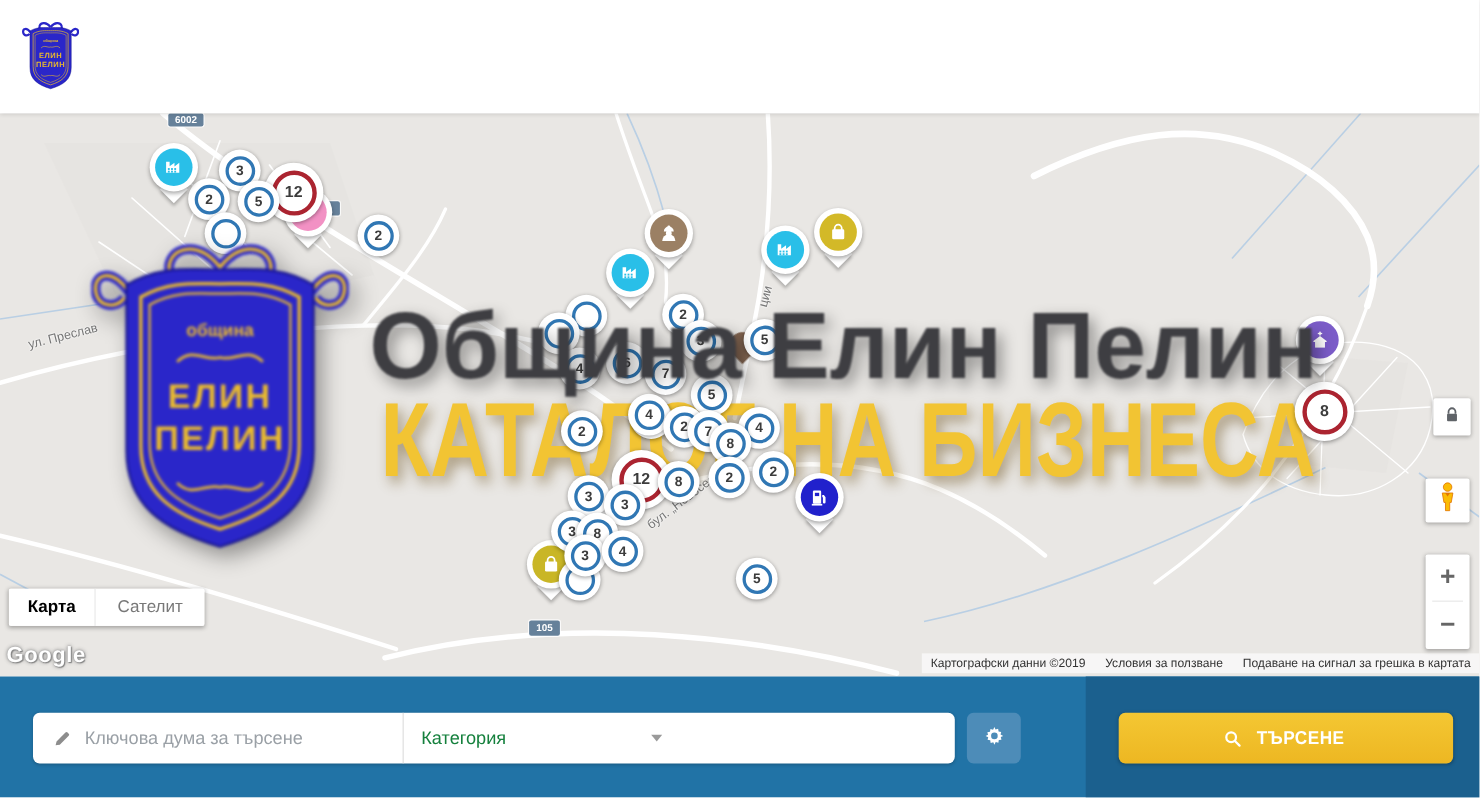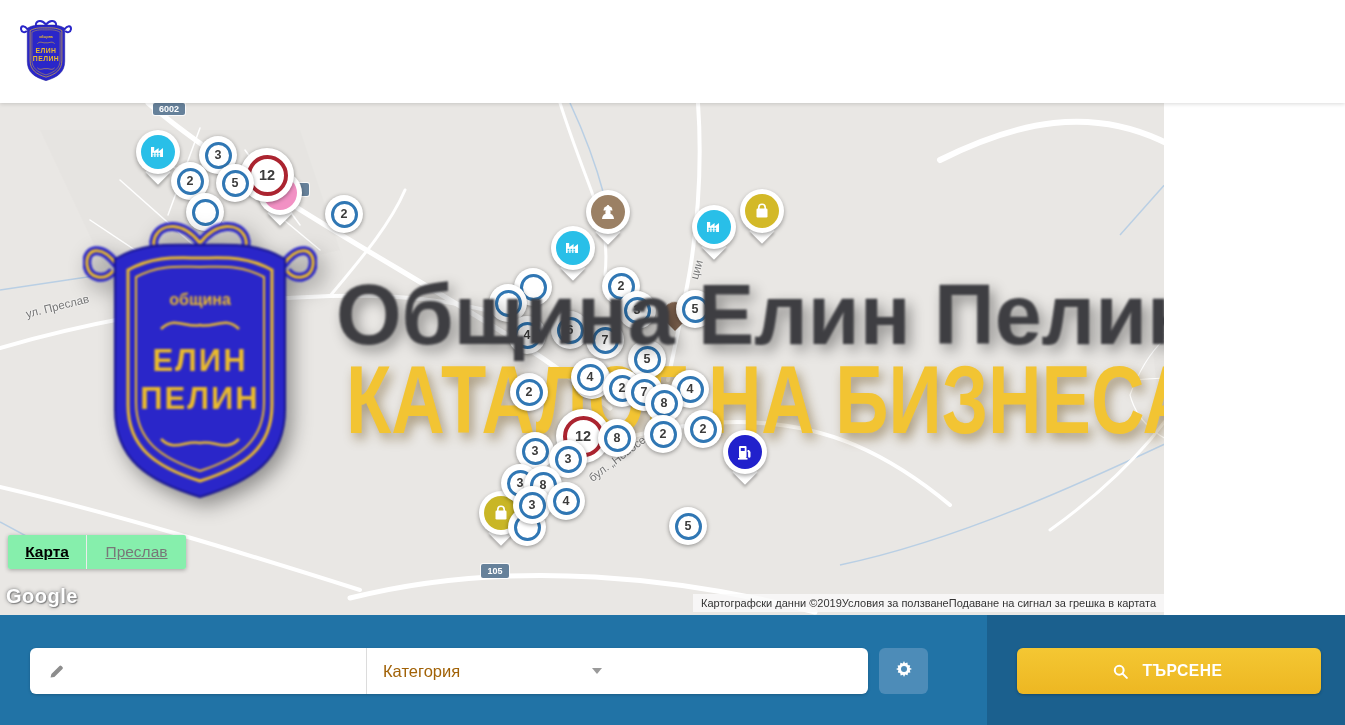--- a/index.html
+++ b/index.html
@@ -12,21 +12,21 @@
             box-shadow:0 1px 4px rgba(0,0,0,.15); z-index:60; }
   .brand { position:absolute; left:20px; top:18px; display:flex; align-items:center; gap:10px;
            text-decoration:none; cursor:pointer; }
   .brand-title { font-size:21px; font-weight:700; color:#3f3f3f; letter-spacing:.2px; }
   .brand-subtitle { font-size:17px; font-weight:700; color:#eeb71b; letter-spacing:.4px; margin-top:2px; }
   .main-nav { position:absolute; right:24px; top:0; height:103px; display:flex; align-items:center; gap:36px; }
   .nav-item { font-size:15.5px; font-weight:700; color:#2d3038; cursor:pointer; white-space:nowrap; }
   .condensed { display:inline-block; transform:scaleX(.92); transform-origin:center; }
 
   
-  .map { position:absolute; left:0; top:103px; width:1164px; height:512px; background:#e9e7e4; overflow:hidden; }
+  .map { position:absolute; left:0; top:103px; width:1345px; height:512px; background:#e9e7e4; overflow:hidden; }
   .roads { position:absolute; left:0; top:0; }
   .labels-layer,.markers { position:absolute; left:0; top:0; width:1345px; height:512px; }
   .labels-layer { z-index:4; }
   .shield { position:absolute; background:#66819a; color:#fff; font-size:9px; font-weight:700;
             display:flex; align-items:center; justify-content:center; border-radius:2px;
             box-shadow:0 0 0 1px rgba(255,255,255,.8); }
   .street { position:absolute; color:#757575; font-size:11.5px; white-space:nowrap;
             text-shadow:0 0 2px #fff,0 0 2px #fff; transform-origin:left center; }
 
   .markers { z-index:10; }
@@ -57,28 +57,28 @@
   .wm-top { position:absolute; left:0; top:0; z-index:30; pointer-events:none; }
   .wm-line1 { position:absolute; left:328px; top:165px;
               filter:blur(1px) drop-shadow(5px 6px 7px rgba(0,0,0,.4)); }
   .wm-logo { position:absolute; left:83px; top:110px;
              filter:blur(1.3px) drop-shadow(6px 8px 10px rgba(0,0,0,.4)); }
   .crest text { font-family:"Liberation Sans",sans-serif; font-weight:700; fill:#e9ba2e; text-anchor:middle; }
 
   
   .maptype { position:absolute; left:8px; top:432px; display:flex; z-index:40;
              box-shadow:0 1px 4px rgba(0,0,0,.3); border-radius:2px; overflow:hidden; }
-  .maptype-btn { height:34px; background:#86efac; display:flex; align-items:center; justify-content:center;
-                 font-size:15.5px; cursor:pointer;text-decoration:underline; }
+  .maptype-btn { height:34px; background:#ffffff; display:flex; align-items:center; justify-content:center;
+                 font-size:15.5px; cursor:pointer; }
   .maptype-btn.active { width:78px; color:#000; font-weight:700; }
   .maptype-btn.inactive { width:100px; color:#787878; border-left:1px solid #ececec; }
   .google-logo { position:absolute; left:6px; top:482px; z-index:40; font-size:20px; font-weight:700;
                  color:#fff; letter-spacing:.5px; cursor:pointer;
                  text-shadow:0 0 2px #9a9a9a,0 0 4px #8a8a8a,1px 1px 1px #777; }
-  .attribution { position:absolute; right:0; top:491px; height:18px; z-index:40; display:flex; 
+  .attribution { position:absolute; right:0; top:491px; height:18px; z-index:40; display:flex; gap:18px;
                  align-items:center; background:rgba(250,250,250,.8); padding:0 8px; font-size:11px; color:#333; }
   .attribution span { white-space:nowrap; }
   .ctl { position:absolute; background:#fff; box-shadow:0 1px 4px rgba(0,0,0,.3); border-radius:2px;
          z-index:40; display:flex; align-items:center; justify-content:center; cursor:pointer; }
   .ctl-lock { left:1303px; top:259px; width:34px; height:34px; }
   .ctl-pegman { left:1296px; top:332px; width:40px; height:40px; }
   .zoomctl { position:absolute; left:1296px; top:401px; width:40px; height:86px; background:#fff;
              box-shadow:0 1px 4px rgba(0,0,0,.3); border-radius:2px; z-index:40;
              display:flex; flex-direction:column; align-items:center; }
   .zoom-btn { width:40px; height:42px; display:flex; align-items:center; justify-content:center;
@@ -90,21 +90,21 @@
   .search-group { position:absolute; left:30px; top:33px; width:838px; height:46px; background:#fff;
                   border-radius:6px; display:flex; box-shadow:0 1px 3px rgba(0,0,0,.2); }
   .sg-cell { display:flex; align-items:center; height:100%; }
   .sg-keyword { width:336px; padding:0 14px 0 18px; gap:12px; }
   .sg-keyword input { border:0; outline:0; width:100%; font-size:16.5px; color:#444;
                       font-family:"Liberation Sans",sans-serif; background:transparent; }
   .sg-keyword input::placeholder { color:#9aa0a6; }
   .sg-select { border-left:1px solid #dcdcdc; padding:0 14px 0 16px; justify-content:space-between;
                cursor:pointer; }
   .sg-cat { width:250px; } .sg-loc { width:252px; }
-  .sg-select .sel-label { font-size:16.5px; color:#a16207; }
+  .sg-select .sel-label { font-size:16.5px; color:#15803d; }
   .caret { width:0; height:0; border-left:5px solid transparent; border-right:5px solid transparent;
            border-top:6px solid #9a9a9a; }
   .gear-btn { position:absolute; left:879px; top:33px; width:49px; height:46px; background:#4d8cb8;
               border-radius:6px; display:flex; align-items:center; justify-content:center; cursor:pointer; }
   .right-panel { position:absolute; left:987px; top:0; width:358px; height:110px; background:#1b608e; }
   .search-btn { position:absolute; left:30px; top:33px; width:304px; height:46px;
                 background:linear-gradient(#f4c733,#edb722); border:0; border-radius:6px;
                 display:flex; align-items:center; justify-content:center; gap:10px; cursor:pointer;
                 box-shadow:0 1px 3px rgba(0,0,0,.25); }
   .search-btn .btn-label { color:#fff; font-size:17px; font-weight:700; letter-spacing:.5px; }
@@ -538,21 +538,21 @@
         <text x="117" y="92" font-size="16">община</text>
         <path d="M78 116 C92 102 104 116 117 112 C130 116 142 102 156 116" fill="none" stroke="#e9ba2e" stroke-width="2.5"></path>
         <text x="117" y="158" font-size="31" letter-spacing="2">ЕЛИН</text>
         <text x="117" y="196" font-size="31" letter-spacing="2">ПЕЛИН</text>
         <path d="M78 226 C92 240 104 226 117 230 C130 226 142 240 156 226" fill="none" stroke="#e9ba2e" stroke-width="2.5"></path>
       </svg>
     </div>
 
     <div class="maptype">
       <div class="maptype-btn active">Карта</div>
-      <div class="maptype-btn inactive">Преслав</div>
+      <div class="maptype-btn inactive">Сателит</div>
     </div>
     <div class="google-logo">Google</div>
     <div class="attribution">
         <span>Картографски данни ©2019</span>
         <span>Условия за ползване</span>
         <span>Подаване на сигнал за грешка в картата</span>
       </div>
 
     <div class="ctl ctl-lock">
       <span>
@@ -579,20 +579,21 @@
   </div>
 
   <div class="bottombar">
     <div class="search-group">
       <div class="sg-cell sg-keyword">
         <span class="icon16">
           <svg viewBox="0 0 20 20" fill="#8d8d8d">
               <path d="M3 17l1-4 9.5-9.5a1.6 1.6 0 0 1 2.3 0l1.2 1.2a1.6 1.6 0 0 1 0 2.3L7.5 16.5z"></path>
             </svg>
         </span>
+        <input type="text" placeholder="Ключова дума за търсене" style="">
       </div>
       <div class="sg-cell sg-select sg-cat">
         <span class="sel-label">Категория</span>
         <span class="caret"></span>
       </div>
     </div>
     <div class="gear-btn">
       <span>
         <svg width="20" height="20" viewBox="0 0 20 20" fill="#fff">
           <path d="M10 2l1 2.2 2.4-.6.4 2.4 2.4.4-.6 2.4L18 10l-2.2 1 .6 2.4-2.4.4-.4 2.4-2.4-.6L10 18l-1-2.2-2.4.6-.4-2.4-2.4-.4.6-2.4L2 10l2.2-1-.6-2.4 2.4-.4.4-2.4 2.4.6z"></path>

